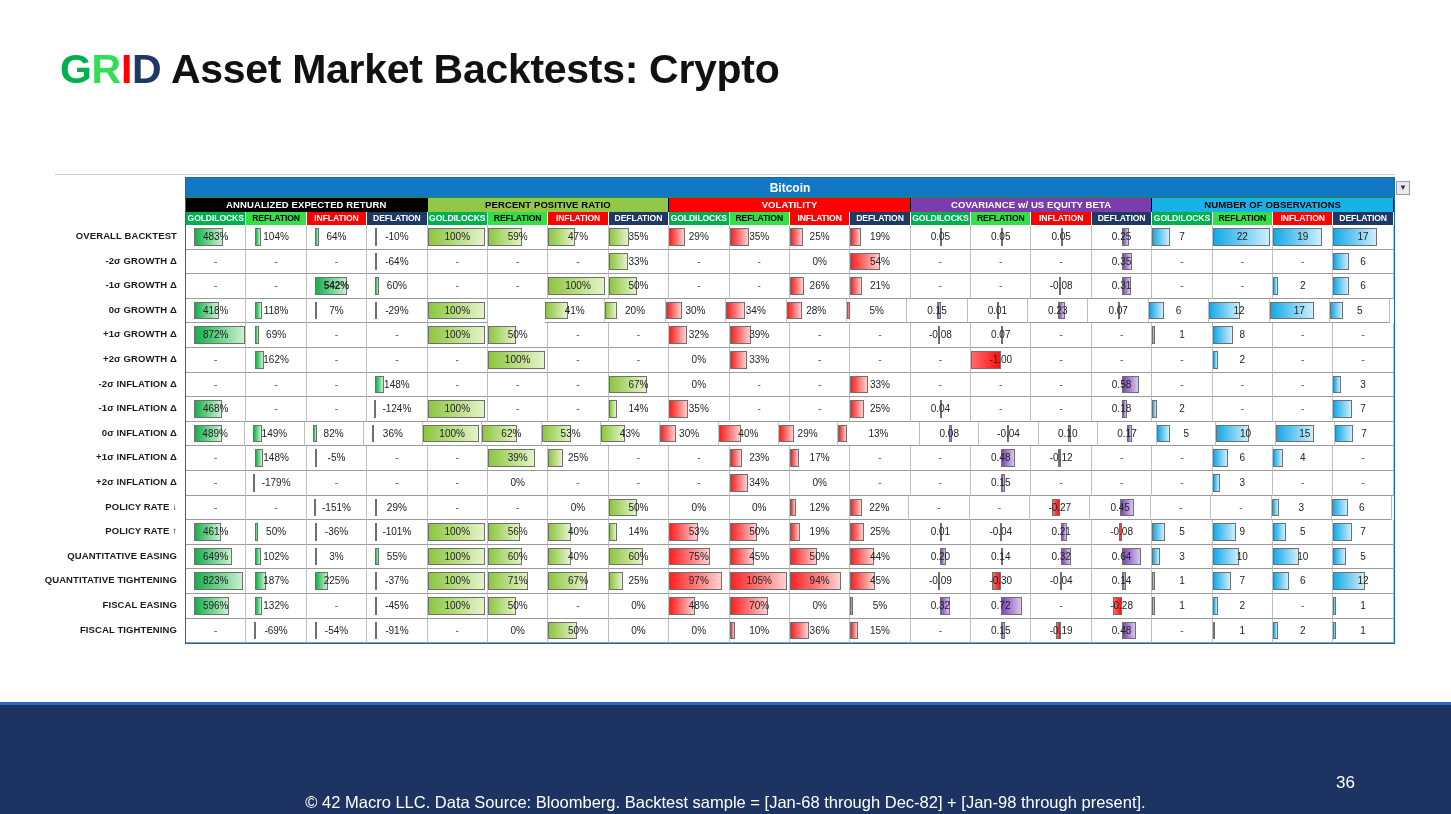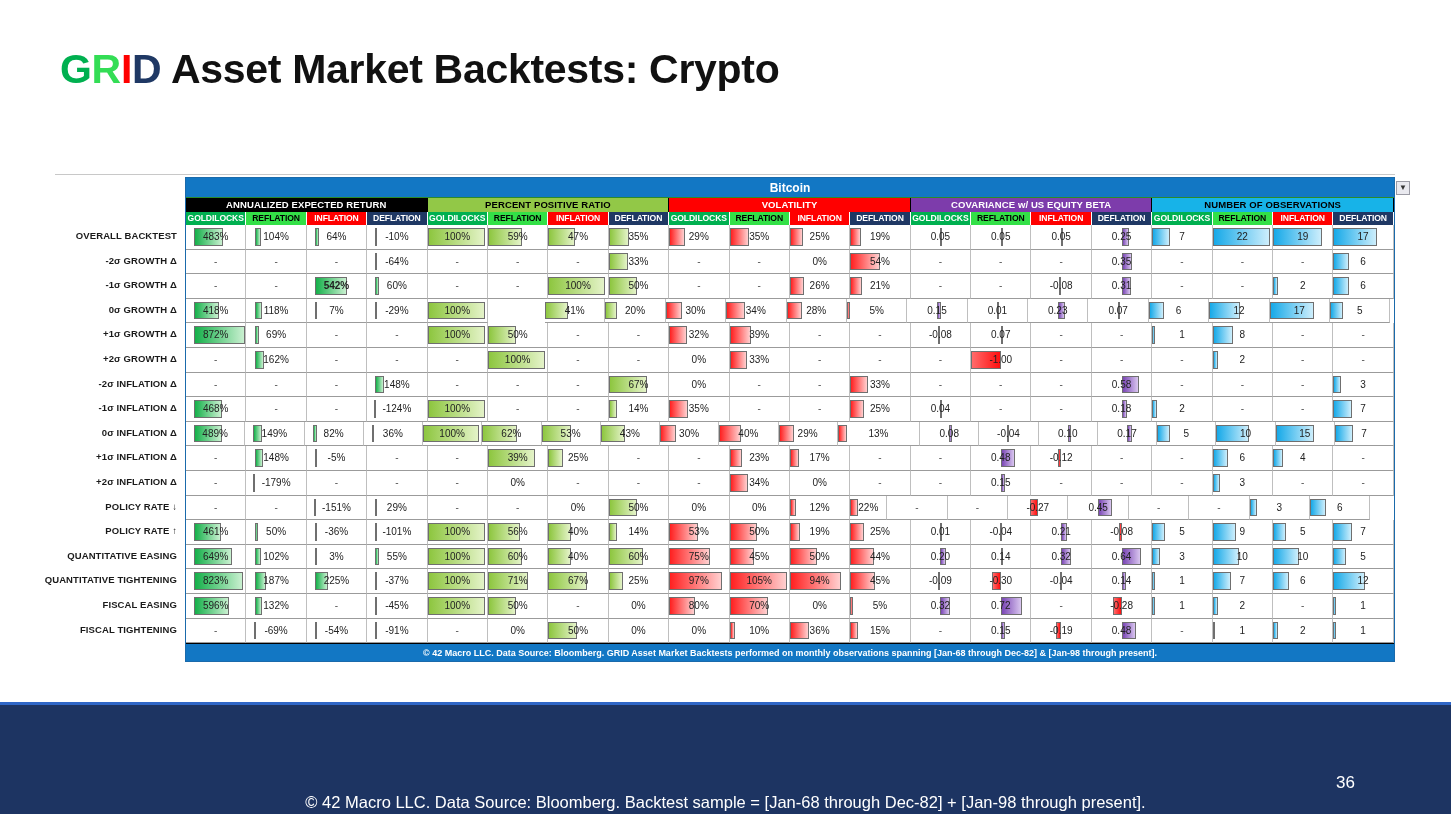--- a/index.html
+++ b/index.html
@@ -1131,21 +1131,21 @@
           <div class="cell" style="width: 60.4px;">
             <div class="val">0%</div>
           </div>
           <div class="cell" style="width: 60.4px;">
             <div class="val">0%</div>
           </div>
           <div class="cell" style="width: 60.4px;">
             <div class="bar vol-red" style="left: 0%; width: 10.9714%;"></div>
             <div class="val">12%</div>
           </div>
-          <div class="cell" style="width: 37px;">
+          <div class="cell" style="width: 59px;">
             <div class="bar vol-red" style="left: 0%; width: 20.1143%;"></div>
             <div class="val">22%</div>
           </div>
           <div class="cell" style="width: 60.4px;">
             <div class="val dash">-</div>
           </div>
           <div class="cell" style="width: 60.4px;">
             <div class="val dash">-</div>
           </div>
           <div class="cell" style="width: 60.4px;">
@@ -1442,21 +1442,21 @@
             <div class="val">50%</div>
           </div>
           <div class="cell" style="width: 60.4px;">
             <div class="val dash">-</div>
           </div>
           <div class="cell" style="width: 60.4px;">
             <div class="val">0%</div>
           </div>
           <div class="cell" style="width: 60.4px;">
             <div class="bar vol-red" style="left: 0%; width: 43.8857%;"></div>
-            <div class="val">80%</div>
+            <div class="val">48%</div>
           </div>
           <div class="cell" style="width: 60.4px;">
             <div class="bar vol-red" style="left: 0%; width: 64%;"></div>
             <div class="val">70%</div>
           </div>
           <div class="cell" style="width: 60.4px;">
             <div class="val">0%</div>
           </div>
           <div class="cell" style="width: 60.4px;">
             <div class="bar vol-red" style="left: 0%; width: 4.57143%;"></div>
@@ -1562,21 +1562,20 @@
           <div class="cell" style="width: 60.4px;">
             <div class="bar obs-blue" style="left: 0%; width: 8.72727%;"></div>
             <div class="val">2</div>
           </div>
           <div class="cell" style="width: 60.4px;">
             <div class="bar obs-blue" style="left: 0%; width: 4.36364%;"></div>
             <div class="val">1</div>
           </div>
         </div>
       </div>
-    <div class="sheet-foot">© 42 Macro LLC. Data Source: Bloomberg. GRID Asset Market Backtests performed on monthly observations spanning [Jan-68 through Dec-82] &amp; [Jan-98 through present].</div>
   </div>
 
   <div id="bottom-band">
     <div id="foot-copy">© 42 Macro LLC. Data Source: Bloomberg. Backtest sample = [Jan-68 through Dec-82] + [Jan-98 through present].</div>
     <div id="page-num">36</div>
   </div>
 
 </div>
 
 </body></html>

